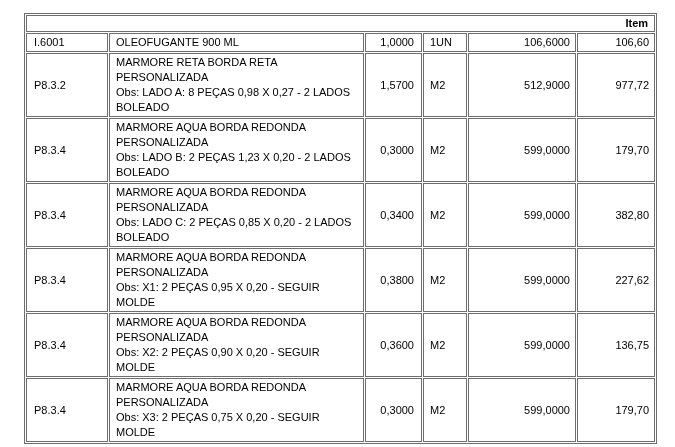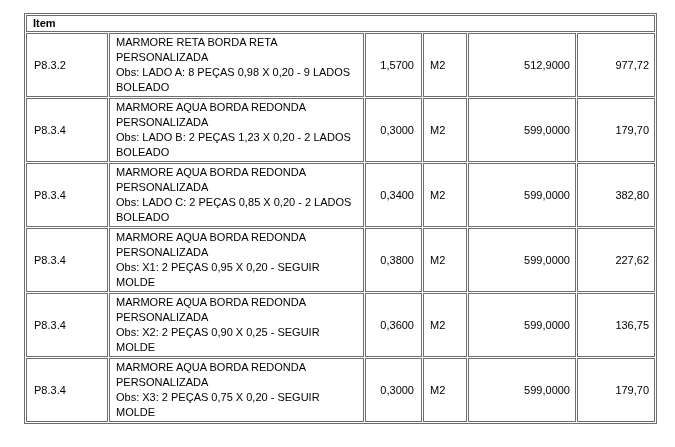--- a/index.html
+++ b/index.html
@@ -31,21 +31,21 @@
     border: 1px solid #6e6e6e;
     box-sizing: border-box;
     font-size: 11px;
     line-height: 15px;
     padding: 0 6px;
     overflow: hidden;
     background: #ffffff;
   }
   .item-table th {
     font-weight: bold;
-    text-align: left;
+    text-align: right;
     line-height: 14px;
     padding-top: 1px;
     padding-bottom: 1px;
   }
   th.title-cell { line-height: 13px; }
   th.h-desc { text-align: left; }
   td.c-codigo {
     text-align: left;
     vertical-align: middle;
     padding-left: 7px;
@@ -83,26 +83,37 @@
       <col style="width:57px">
       <col style="width:44px">
       <col style="width:108px">
       <col style="width:78px">
     </colgroup>
     <tbody>
       <tr>
         <th class="title-cell" colspan="6">Item</th>
       </tr>
 
+      <tr>
+        <td class="c-codigo">I.6001</td>
+        <td class="c-desc">
+          <div class="desc-name">OLEOFUGANTE 900 ML</div>
+          <div class="desc-obs"></div>
+        </td>
+        <td class="c-qtd">1,0000</td>
+        <td class="c-um">1UN</td>
+        <td class="c-preco">106,6000</td>
+        <td class="c-total">106,60</td>
+      </tr>
 
       <tr>
         <td class="c-codigo">P8.3.2</td>
         <td class="c-desc">
           <div class="desc-name">MARMORE RETA BORDA RETA PERSONALIZADA</div>
-          <div class="desc-obs">Obs: LADO A: 8 PEÇAS 0,98 X 0,20 - 9 LADOS BOLEADO</div>
+          <div class="desc-obs">Obs: LADO A: 8 PEÇAS 0,98 X 0,27 - 2 LADOS BOLEADO</div>
         </td>
         <td class="c-qtd">1,5700</td>
         <td class="c-um">M2</td>
         <td class="c-preco">512,9000</td>
         <td class="c-total">977,72</td>
       </tr>
 
       <tr>
         <td class="c-codigo">P8.3.4</td>
         <td class="c-desc">
@@ -136,21 +147,21 @@
         <td class="c-qtd">0,3800</td>
         <td class="c-um">M2</td>
         <td class="c-preco">599,0000</td>
         <td class="c-total">227,62</td>
       </tr>
 
       <tr>
         <td class="c-codigo">P8.3.4</td>
         <td class="c-desc">
           <div class="desc-name">MARMORE AQUA BORDA REDONDA PERSONALIZADA</div>
-          <div class="desc-obs">Obs: X2: 2 PEÇAS 0,90 X 0,25 - SEGUIR MOLDE</div>
+          <div class="desc-obs">Obs: X2: 2 PEÇAS 0,90 X 0,20 - SEGUIR MOLDE</div>
         </td>
         <td class="c-qtd">0,3600</td>
         <td class="c-um">M2</td>
         <td class="c-preco">599,0000</td>
         <td class="c-total">136,75</td>
       </tr>
 
       <tr>
         <td class="c-codigo">P8.3.4</td>
         <td class="c-desc">

